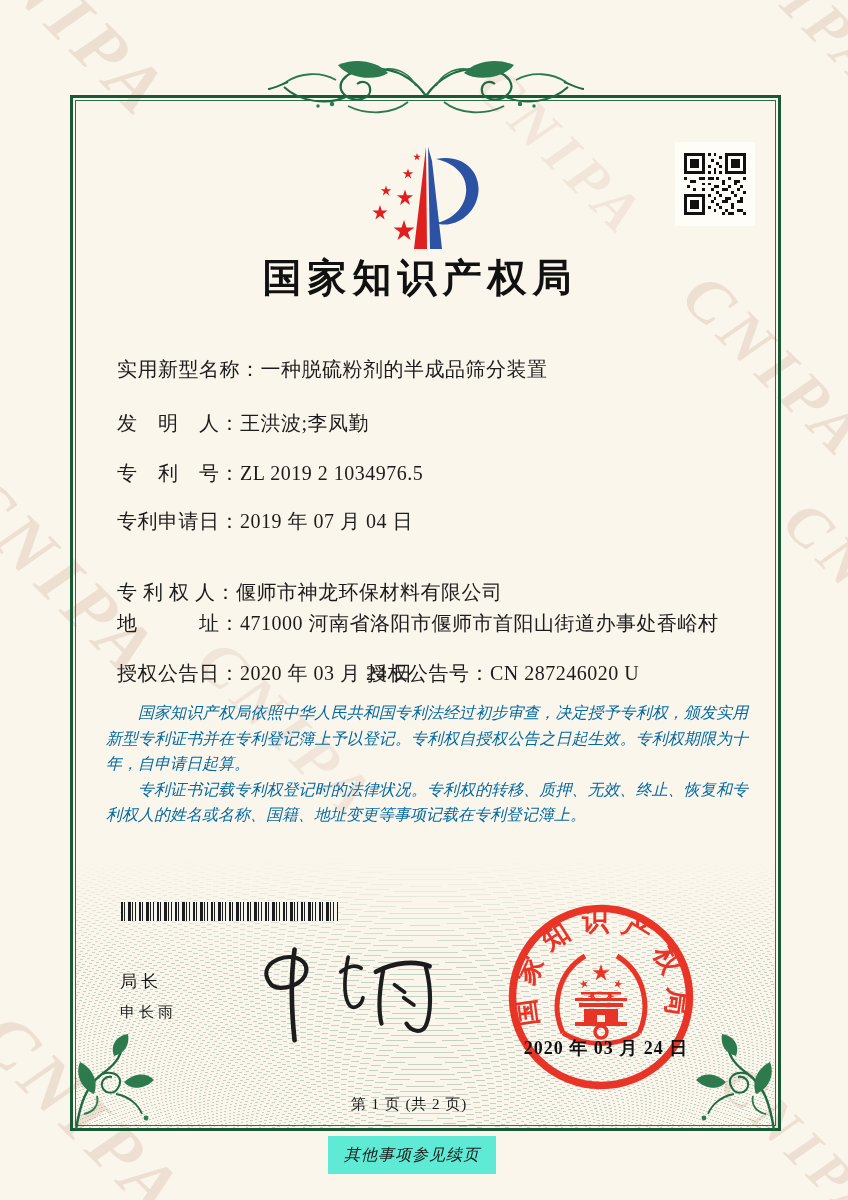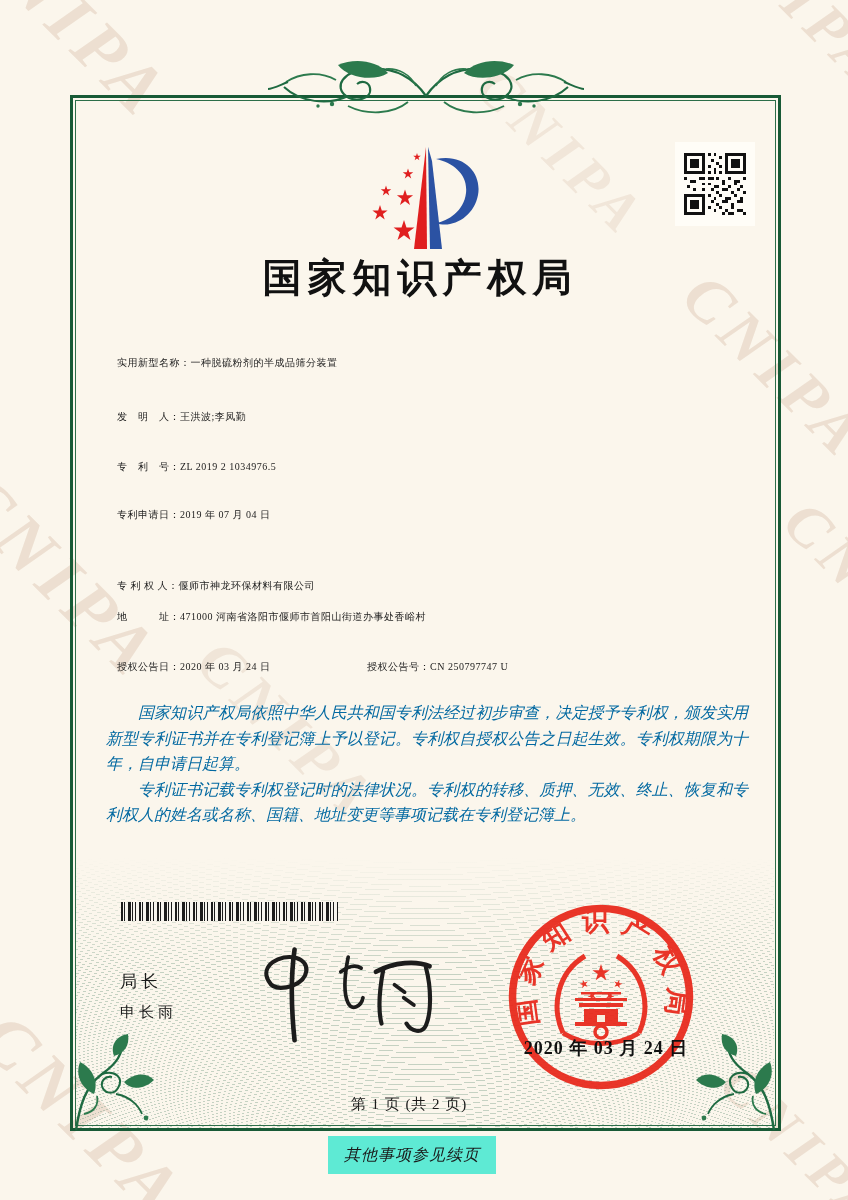--- a/index.html
+++ b/index.html
@@ -40,21 +40,21 @@
   
   .cert-no{position:absolute;left:110px;top:146px;font-size:17px;letter-spacing:2px;}
   .logo{position:absolute;left:360px;top:143px;}
   .qr-wrap{position:absolute;left:675px;top:142px;width:80px;height:84px;background:#fffdf7;
     display:flex;align-items:center;justify-content:center;}
   .title{
     position:absolute;left:0;right:8px;top:251px;text-align:center;
     font-size:39px;font-weight:bold;letter-spacing:6px;color:#111;
   }
   
-  .field-row{position:absolute;left:117px;font-size:10px;letter-spacing:.5px;width:620px;}
+  .field-row{position:absolute;left:117px;font-size:20px;letter-spacing:.5px;width:620px;}
   .f-label{color:#1c1c1c;}
   .f-value{color:#1c1c1c;}
   .grant-pair{position:absolute;left:250px;top:0;}
   
   .body-text{
     position:absolute;left:106px;top:700px;width:642px;
     font-size:16px;line-height:25.5px;font-style:italic;
     text-align:justify;color:#0369a1;
   }
   .body-text p{margin:0;text-indent:2em;}
@@ -193,21 +193,21 @@
   </div>
   <div class="field-row" style="top:539px;margin-top:40px;">
     <span class="f-label">专 利 权 人：</span><span class="f-value">偃师市神龙环保材料有限公司</span>
   </div>
   <div class="field-row" style="top:610px;">
     <span class="f-label">地　　　址：</span><span class="f-value">471000 河南省洛阳市偃师市首阳山街道办事处香峪村</span>
   </div>
   <div class="field-row" style="top:660px;position:absolute;">
     <span class="f-label">授权公告日：</span><span class="f-value">2020 年 03 月 24 日</span>
     <span class="grant-pair">
-      <span class="f-label">授权公告号：</span><span class="f-value">CN 250797747 U</span>
+      <span class="f-label">授权公告号：</span><span class="f-value">CN 287246020 U</span>
     </span>
   </div>
 
   <div class="body-text">
     <p>国家知识产权局依照中华人民共和国专利法经过初步审查，决定授予专利权，颁发实用新型专利证书并在专利登记簿上予以登记。专利权自授权公告之日起生效。专利权期限为十年，自申请日起算。</p>
     <p>专利证书记载专利权登记时的法律状况。专利权的转移、质押、无效、终止、恢复和专利权人的姓名或名称、国籍、地址变更等事项记载在专利登记簿上。</p>
   </div>
 
   <div class="barcode"></div>
 

